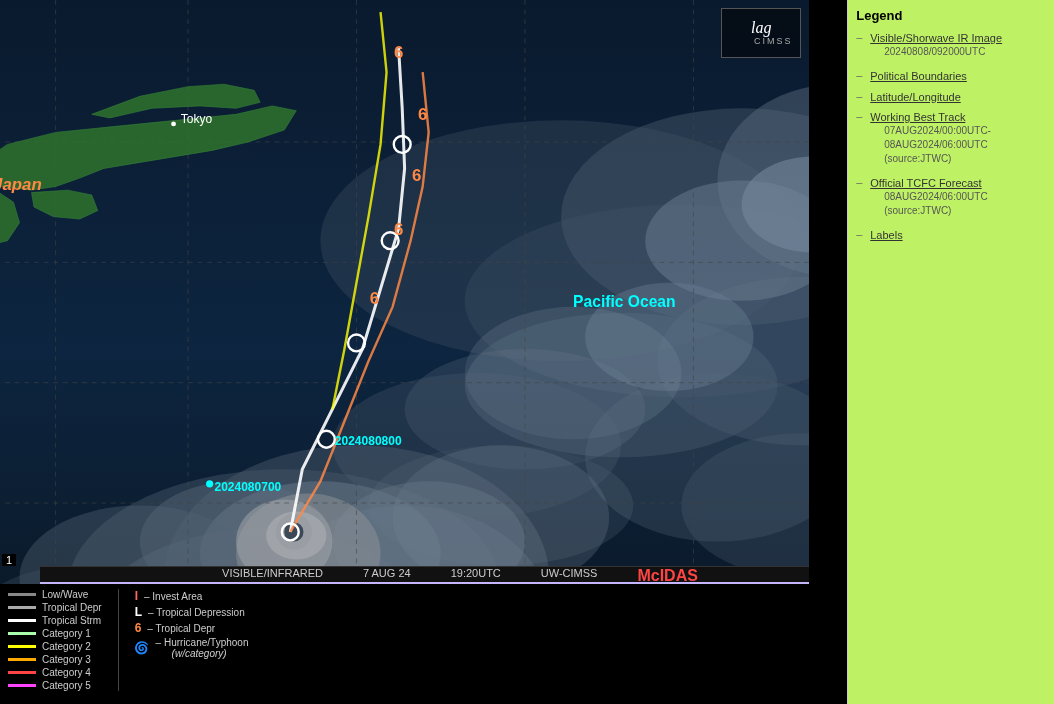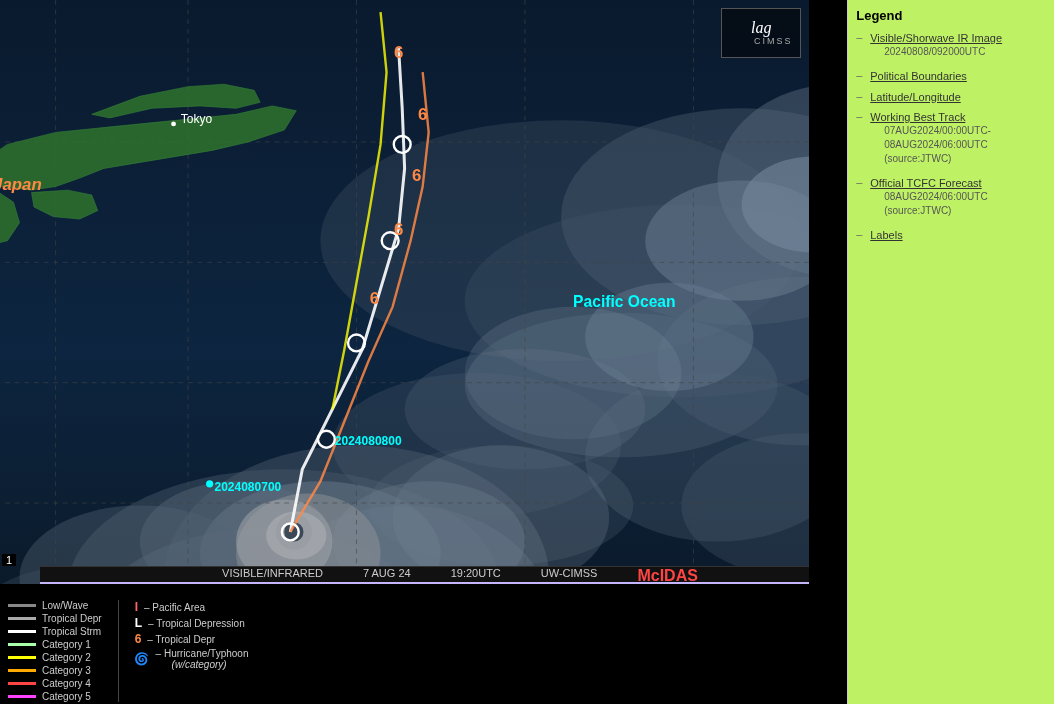--- a/index.html
+++ b/index.html
@@ -33,21 +33,21 @@
       left: 0;
     }
 
     #bottom-bar {
       position: absolute;
       bottom: 0;
       left: 0;
       width: 840px;
       background: #000;
       color: #fff;
-      padding: 16px 8px;
+      padding: 5px 8px;
       font-size: 11px;
       display: flex;
       flex-direction: column;
       gap: 2px;
       height: 120px;
     }
 
     #mcidas-label {
       color: #ff4444;
       font-weight: bold;
@@ -364,21 +364,21 @@
             <span>Category 4</span>
           </div>
           <div class="legend-item">
             <div class="legend-line" style="background:#ff44ff;"></div>
             <span>Category 5</span>
           </div>
         </div>
         <div class="legend-col" style="padding-left:16px; border-left:1px solid #444;">
           <div class="legend-item">
             <span class="legend-symbol" style="color:#ff6666;">I</span>
-            <span>– Pacific Area</span>
+            <span>– Invest Area</span>
           </div>
           <div class="legend-item">
             <span class="legend-symbol" style="color:#ffffff;">L</span>
             <span>– Tropical Depression</span>
           </div>
           <div class="legend-item">
             <span class="legend-symbol" style="color:#ff8844;">6</span>
             <span>– Tropical Depr</span>
           </div>
           <div class="legend-item">

